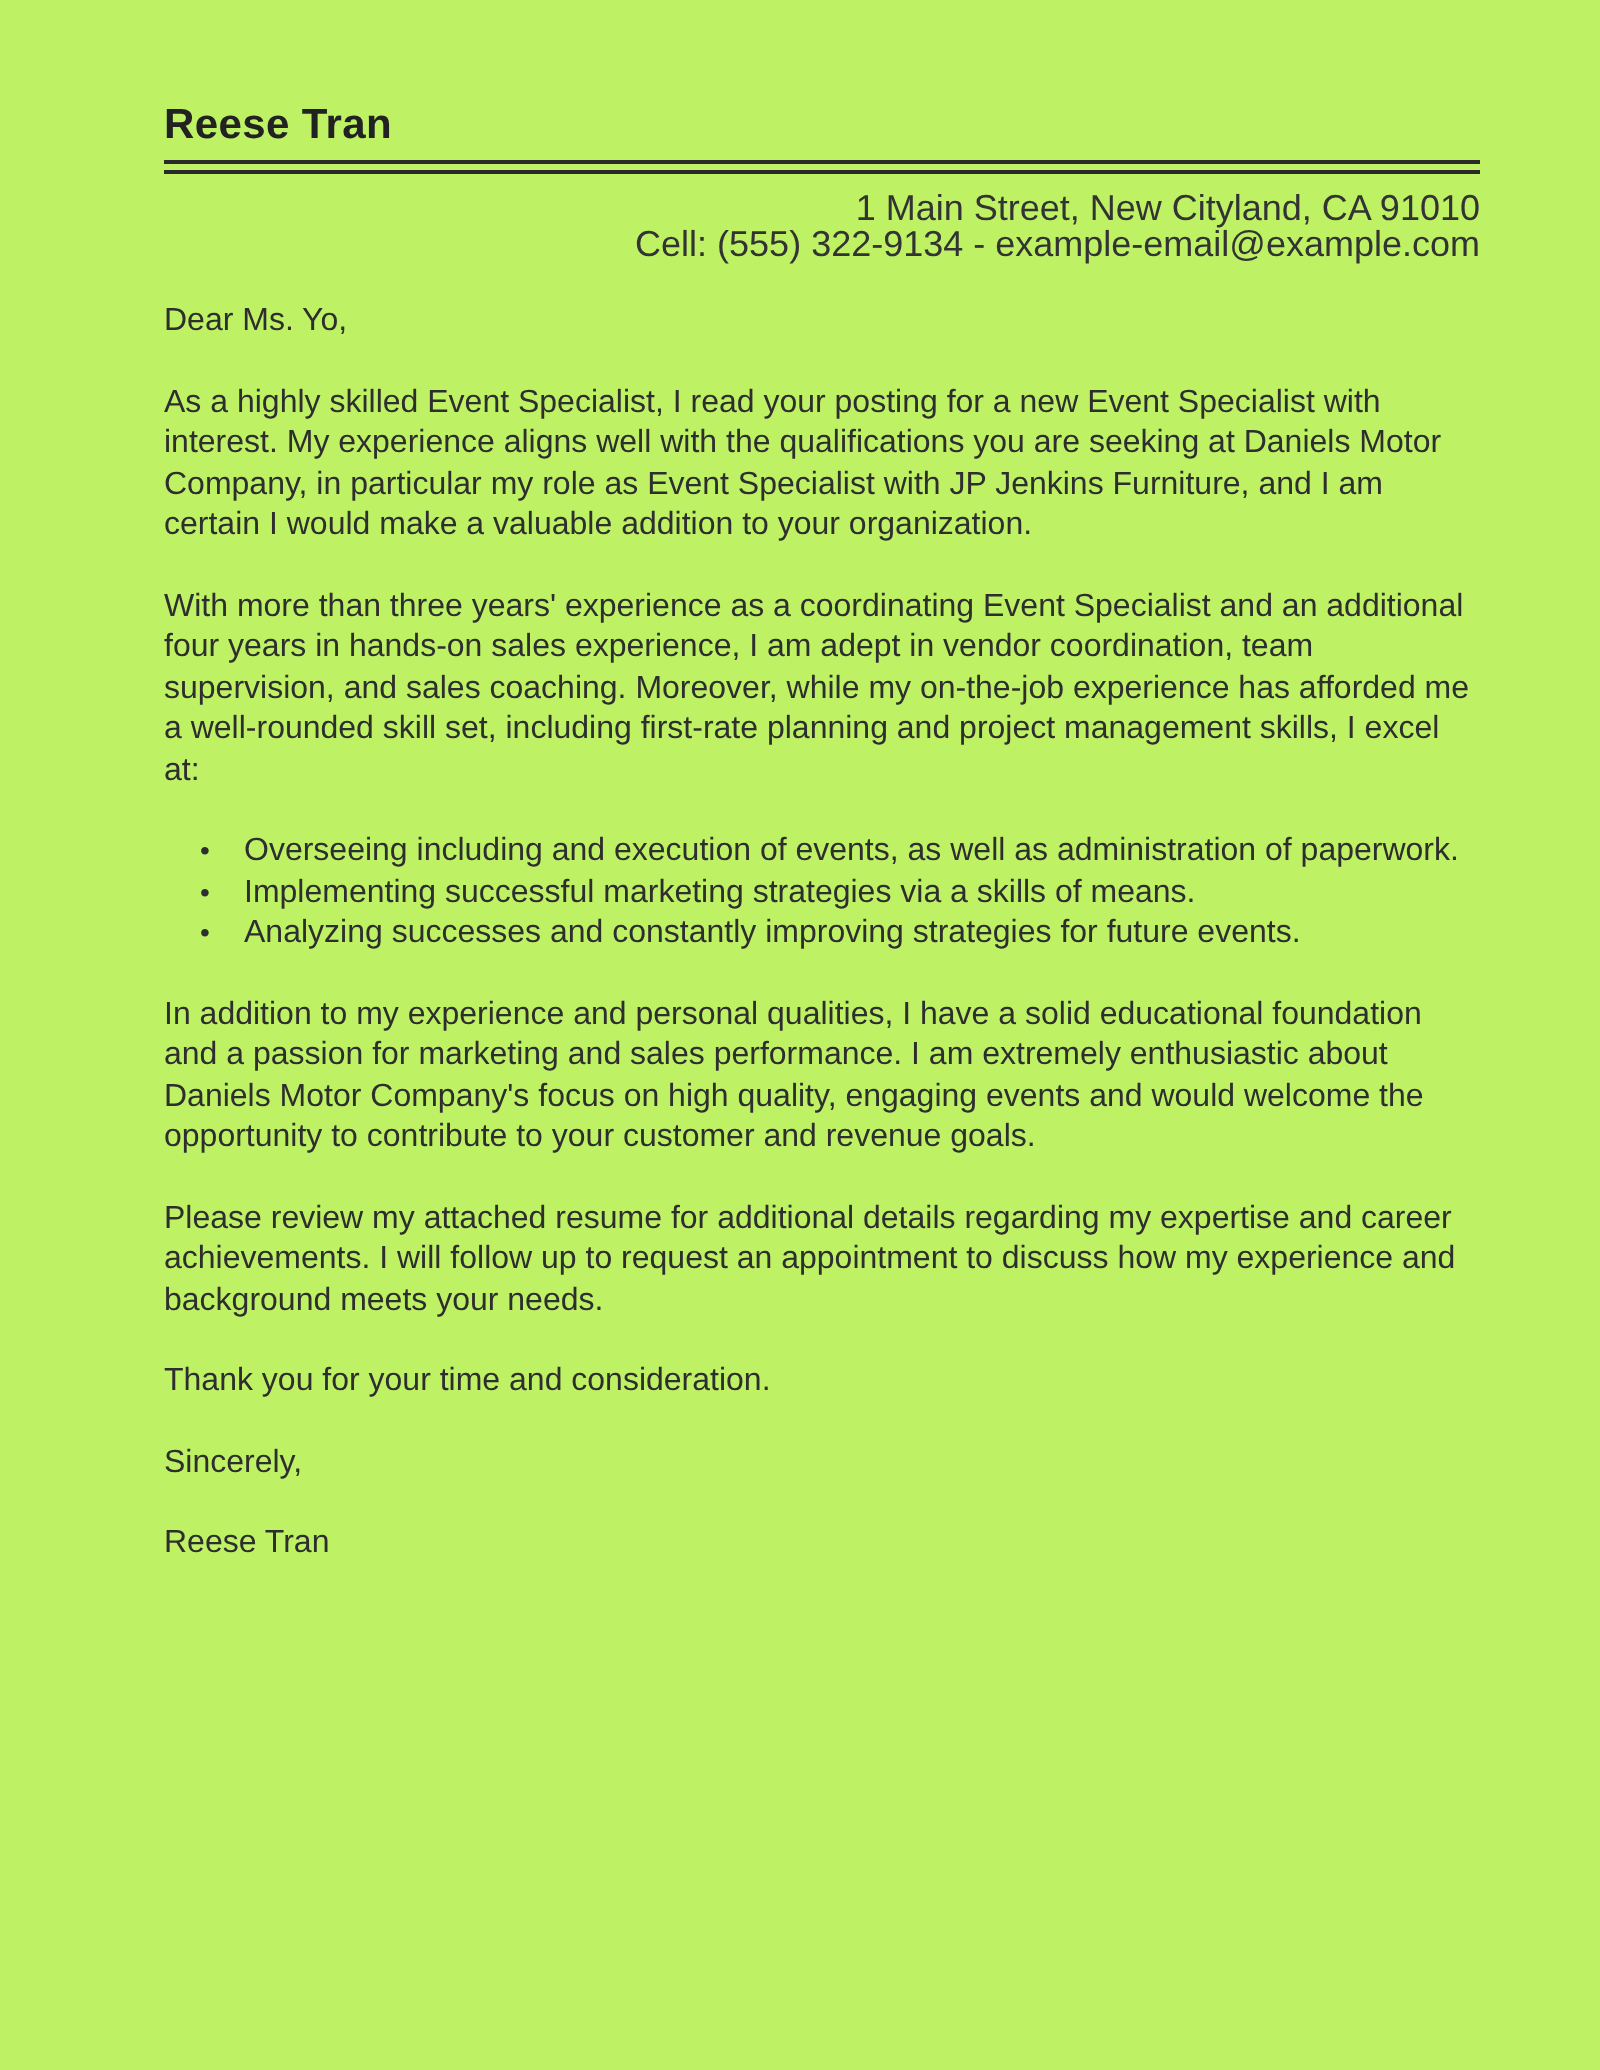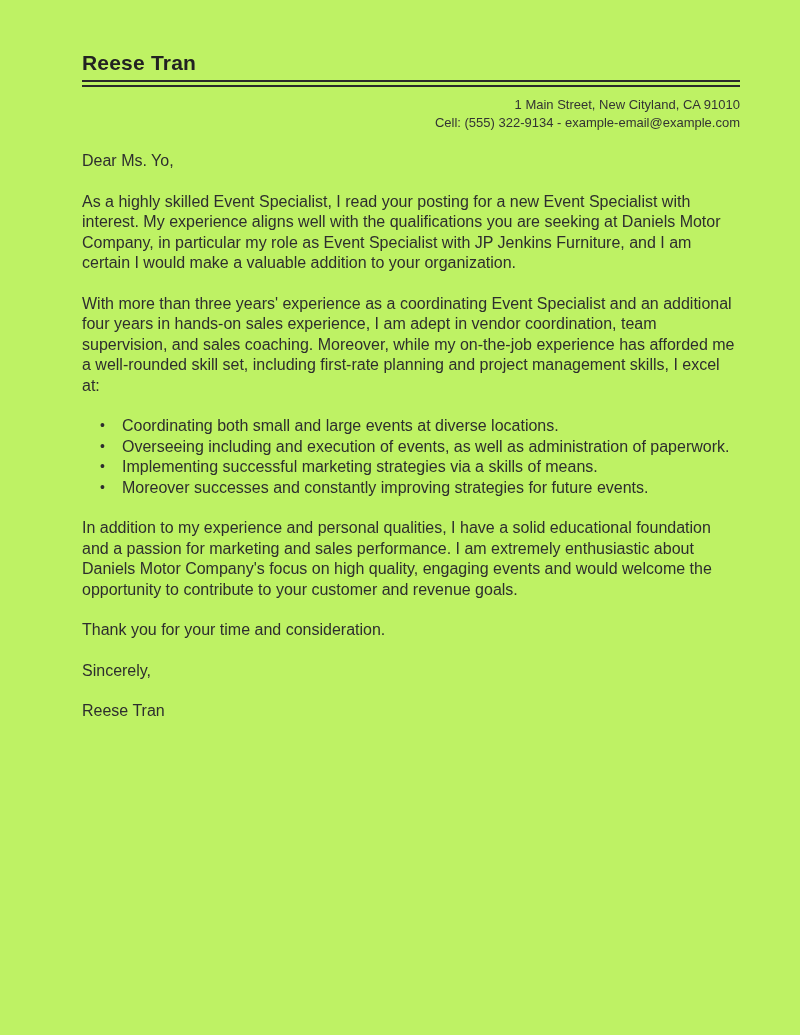--- a/index.html
+++ b/index.html
@@ -28,21 +28,21 @@
   }
   .double-rule {
     margin-top: 4px;
     height: 3px;
     border-top: 2px solid #2a2a2a;
     border-bottom: 2px solid #2a2a2a;
   }
   .contact-block {
     margin-top: 9px;
     text-align: right;
-    font-size: 13px;
+    font-size: 18px;
     line-height: 17.5px;
     color: #333333;
   }
   .body-text {
     font-size: 16px;
     line-height: 20.5px;
     color: #2e2e2e;
   }
   .salutation {
     margin: 20px 0 0 0;
@@ -91,28 +91,28 @@
 
   <div class="body-text">
 
     <p class="para salutation">Dear Ms. Yo,</p>
 
     <p class="para">As a highly skilled Event Specialist, I read your posting for a new Event Specialist with interest. My experience aligns well with the qualifications you are seeking at Daniels Motor Company, in particular my role as Event Specialist with JP Jenkins Furniture, and I am certain I would make a valuable addition to your organization.</p>
 
     <p class="para">With more than three years' experience as a coordinating Event Specialist and an additional four years in hands-on sales experience, I am adept in vendor coordination, team supervision, and sales coaching. Moreover, while my on-the-job experience has afforded me a well-rounded skill set, including first-rate planning and project management skills, I excel at:</p>
 
     <ul class="bullet-list">
-      <li>Coordinating both small and large events at diverse locations.</li>
       <li>Overseeing including and execution of events, as well as administration of paperwork.</li>
       <li>Implementing successful marketing strategies via a skills of means.</li>
-      <li>Moreover successes and constantly improving strategies for future events.</li>
+      <li>Analyzing successes and constantly improving strategies for future events.</li>
     </ul>
 
     <p class="para">In addition to my experience and personal qualities, I have a solid educational foundation and a passion for marketing and sales performance. I am extremely enthusiastic about Daniels Motor Company's focus on high quality, engaging events and would welcome the opportunity to contribute to your customer and revenue goals.</p>
 
+    <p class="para">Please review my attached resume for additional details regarding my expertise and career achievements. I will follow up to request an appointment to discuss how my experience and background meets your needs.</p>
 
     <p class="para">Thank you for your time and consideration.</p>
 
     <p class="para closing">Sincerely,</p>
 
     <p class="para signature">Reese Tran</p>
 
   </div>
 </div>
 

